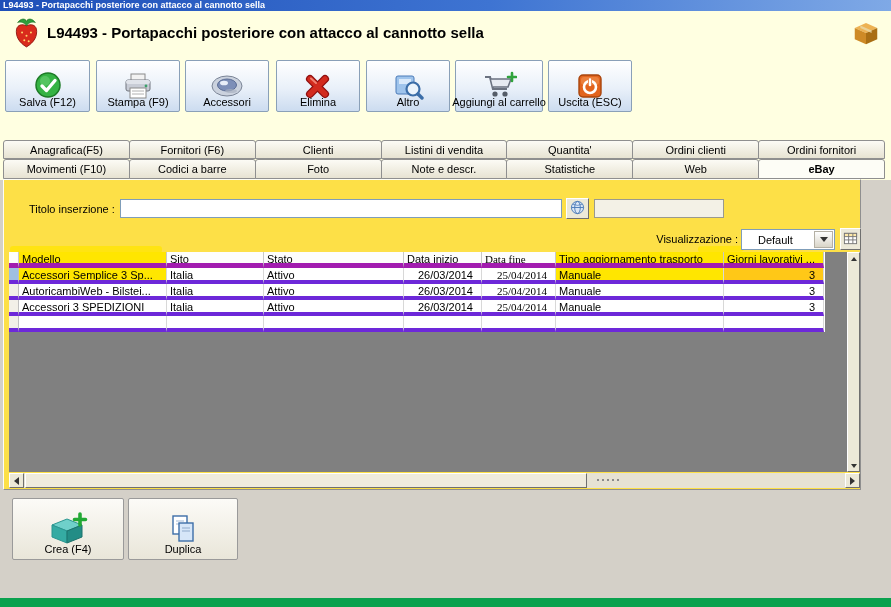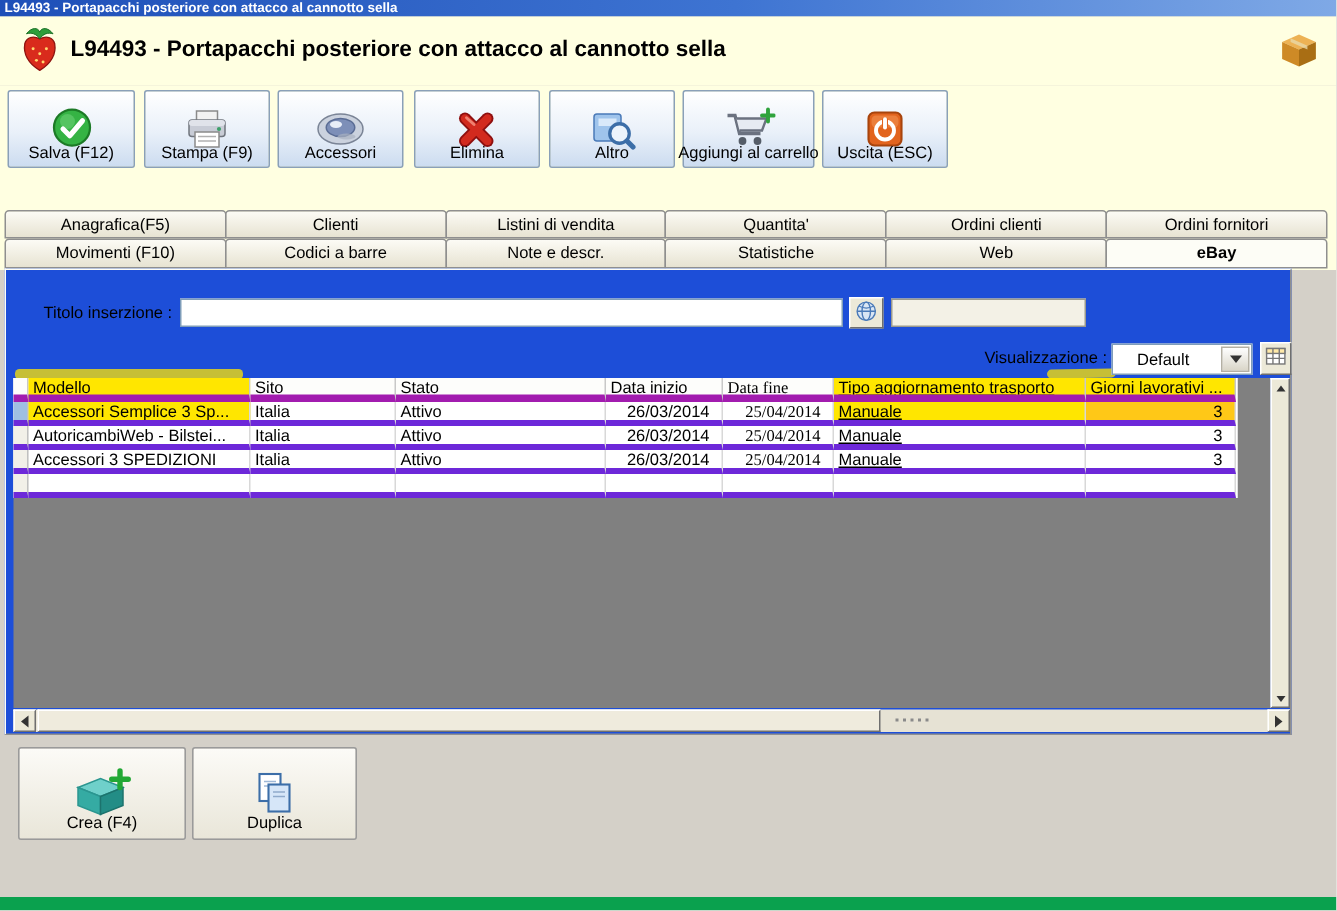--- a/index.html
+++ b/index.html
@@ -37,21 +37,21 @@
   .tabrow2 { top:159px; height:20px; }
   .tab {
     flex:1; display:flex; align-items:center; justify-content:center;
     border:1px solid #8F8F8F; border-radius:3px 3px 0 0; margin-right:-1px;
     background:linear-gradient(#FCFBF5,#E7E3D2); cursor:pointer; white-space:nowrap; overflow:hidden;
   }
   .tab.active { background:#FDFDF6; font-weight:bold; }
   
   .panel {
     position:absolute; left:3px; top:179px; width:858px; height:311px;
-    background:#1d4ed8; border:1px solid; border-color:#FDFDF6 #8F8F8F #8F8F8F #FDFDF6; box-sizing:border-box;
+    background:#fde047; border:1px solid; border-color:#FDFDF6 #8F8F8F #8F8F8F #FDFDF6; box-sizing:border-box;
   }
   .lbl { position:absolute; white-space:nowrap; }
   .inp {
     position:absolute; box-sizing:border-box; border:1px solid #7F9DB9; background:#fff;
     font-family:inherit; font-size:11px; padding:0 3px;
   } 
   .inp.dis2 { background:#F3F1E6; border-color:#9A9A8E; }
   .mini-btn {
     position:absolute; box-sizing:border-box; border:1px solid; border-color:#FFFFFF #6F6F6F #6F6F6F #FFFFFF;
     background:#ECE9D8; display:flex; align-items:center; justify-content:center; cursor:pointer;
@@ -238,30 +238,32 @@
       </span>
       <span class="lbl">Uscita (ESC)</span>
     </div>
 
   </div>
 
   <div class="tabstrip-bg"></div>
 
   <div class="tabrow tabrow1">
     <div class="tab">Anagrafica(F5)</div>
+    <div class="tab">Fornitori (F6)</div>
     <div class="tab">Clienti</div>
     <div class="tab">Listini di vendita</div>
     <div class="tab">Quantita'</div>
     <div class="tab">Ordini clienti</div>
     <div class="tab">Ordini fornitori</div>
   </div>
 
   <div class="tabrow tabrow2">
     <div class="tab">Movimenti (F10)</div>
     <div class="tab">Codici a barre</div>
+    <div class="tab">Foto</div>
     <div class="tab">Note e descr.</div>
     <div class="tab">Statistiche</div>
     <div class="tab">Web</div>
     <div class="tab active">eBay</div>
   </div>
 
   <div class="panel">
 
     <span class="lbl" style="left:25px;top:23px">Titolo inserzione :</span>
     <input class="inp" style="left: 116px; top: 19px; width: 442px; height: 19px;" type="text" value="">

